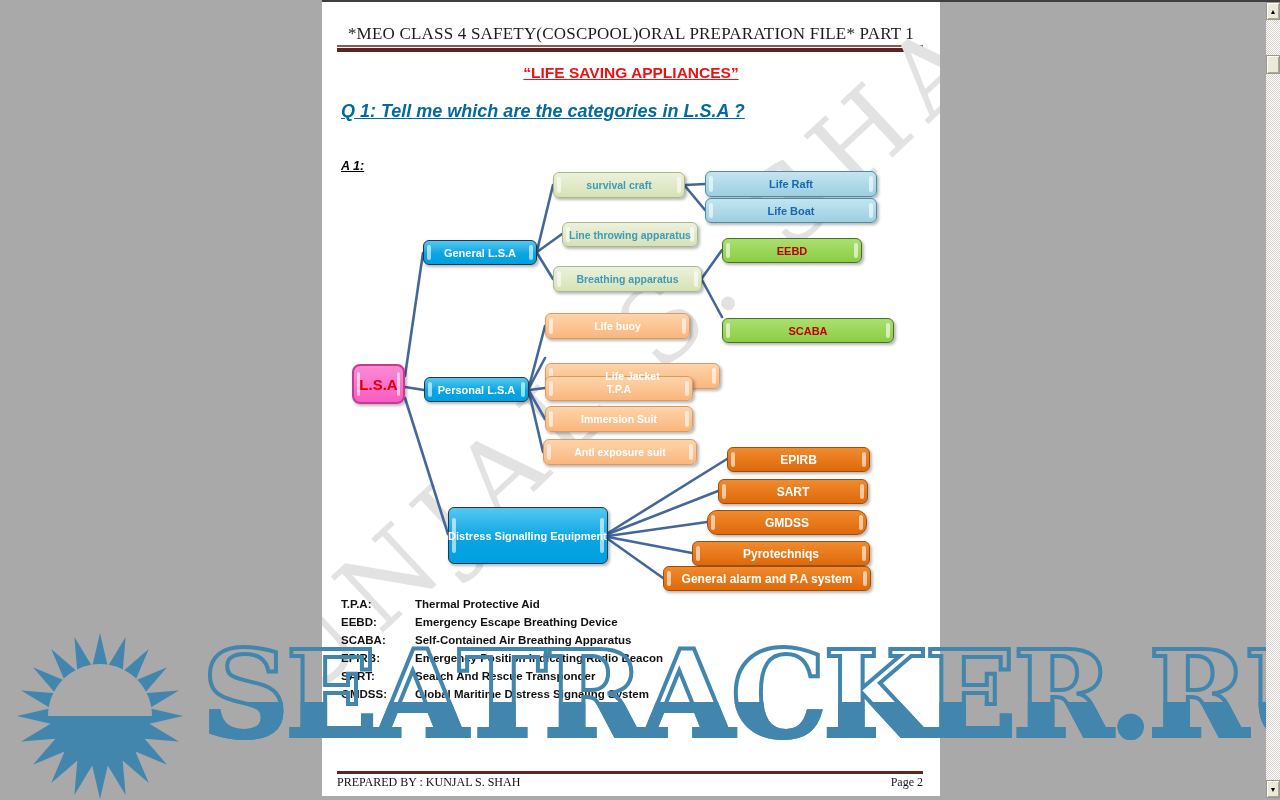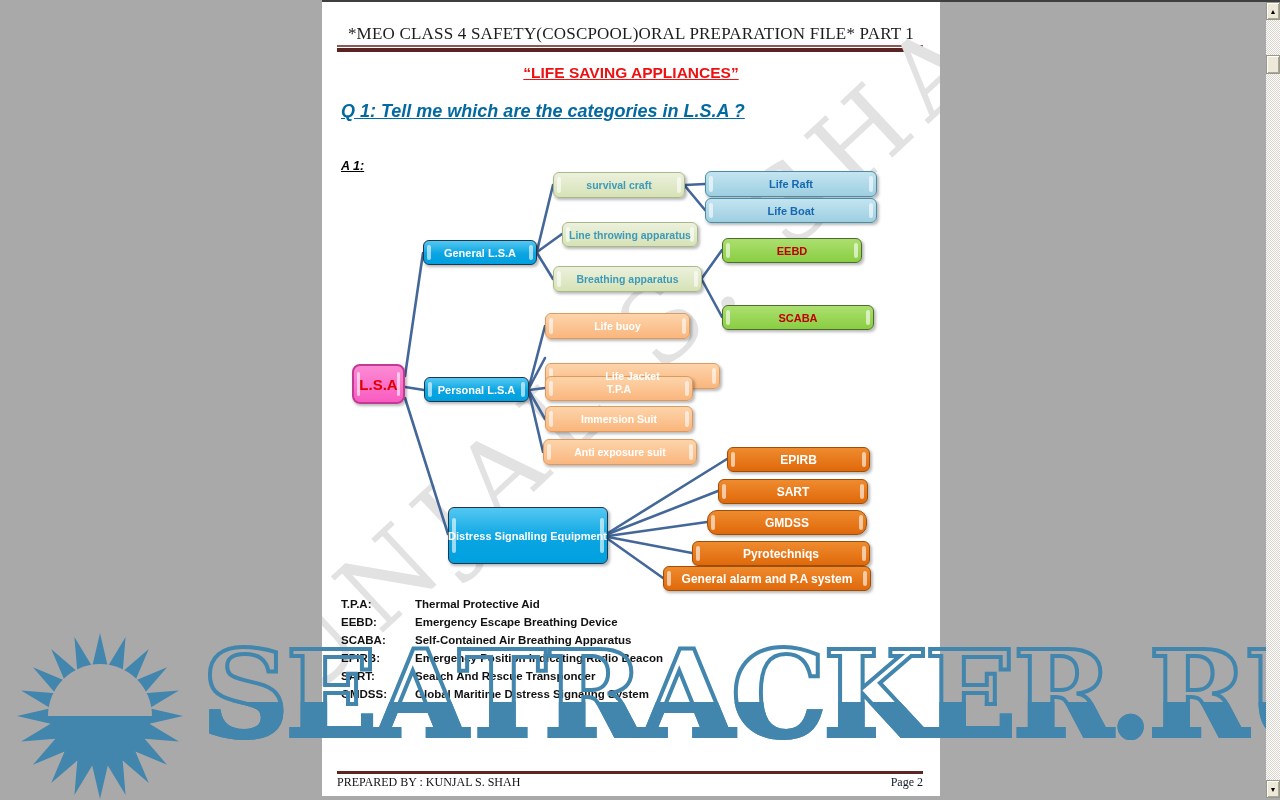--- a/index.html
+++ b/index.html
@@ -155,21 +155,21 @@
           </div>
           <div class="node lblue" style="left: 383px; top: 169px; width: 172px; height: 26px;">
             <span>Life Raft</span>
           </div>
           <div class="node lblue" style="left: 383px; top: 196px; width: 172px; height: 25px;">
             <span>Life Boat</span>
           </div>
           <div class="node green" style="left: 400px; top: 236px; width: 140px; height: 25px;">
             <span>EEBD</span>
           </div>
-          <div class="node green" style="left: 400px; top: 303px; width: 152px; height: 25px;">
+          <div class="node green" style="left: 400px; top: 316px; width: 172px; height: 25px;">
             <span>SCABA</span>
           </div>
           <div class="node peach" style="left: 223px; top: 311px; width: 145px; height: 26px;">
             <span>Life buoy</span>
           </div>
           <div class="node peach" style="left: 223px; top: 361px; width: 175px; height: 26px; text-align: right;">
             <span>Life Jacket</span>
           </div>
           <div class="node peach" style="left: 223px; top: 374px; width: 148px; height: 25px;">
             <span>T.P.A</span>

